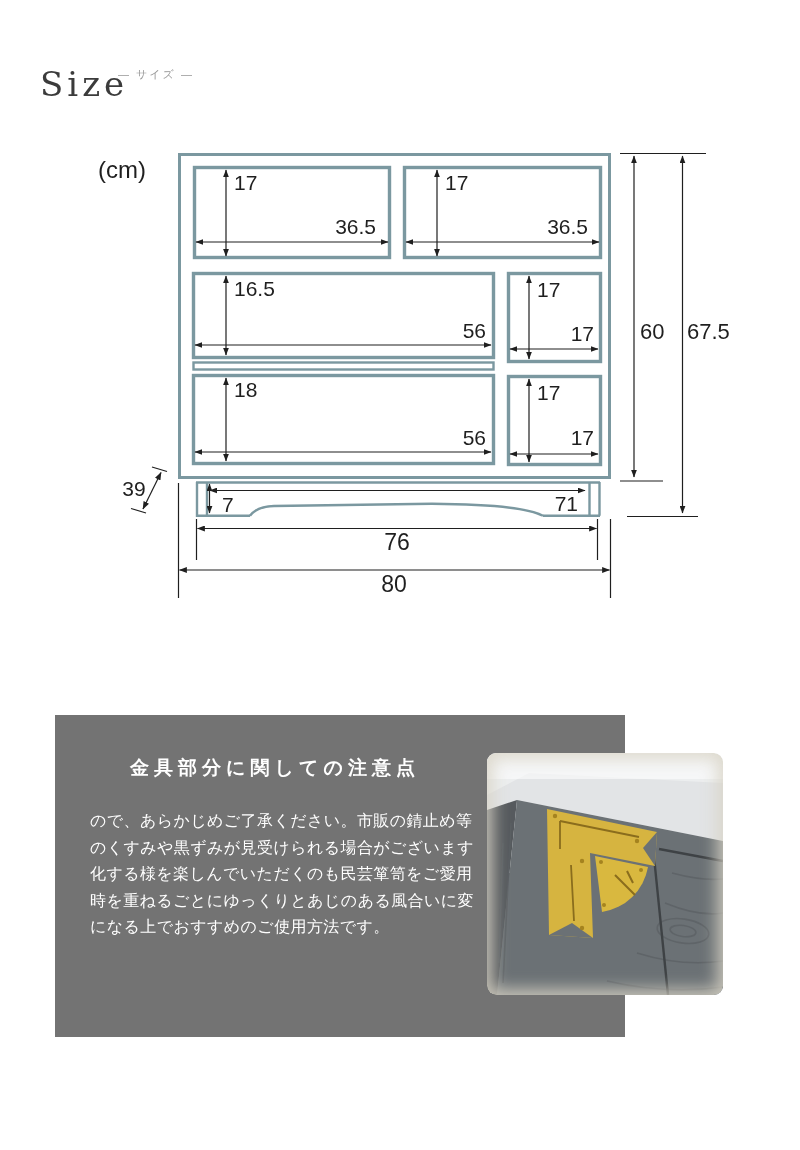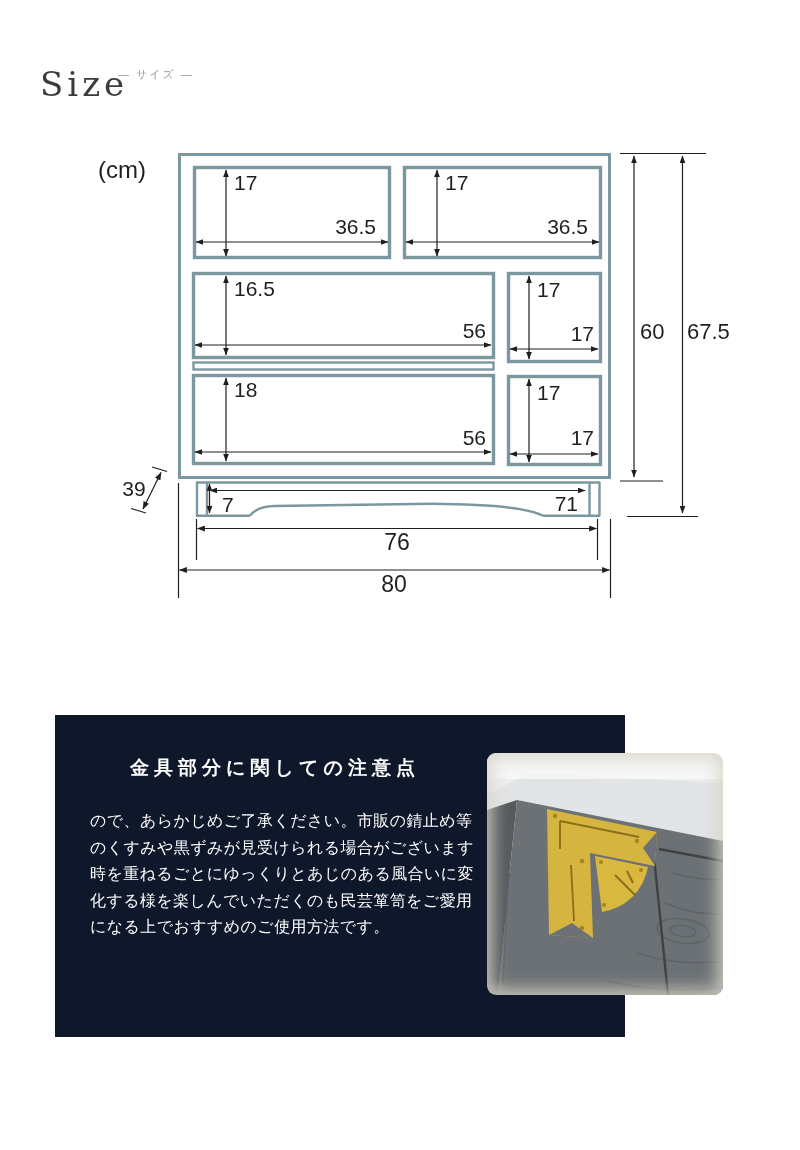--- a/index.html
+++ b/index.html
@@ -6,21 +6,21 @@
   .page{position:relative;width:800px;height:1150px;background:#fff;overflow:hidden;
         font-family:"Liberation Sans","DejaVu Sans",sans-serif;}
   
   .hdr-en{position:absolute;left:40px;top:64px;font-family:"DejaVu Serif","Liberation Serif",serif;
           font-weight:300;font-size:34px;letter-spacing:4px;color:#3b3b3b;}
   .hdr-ja{position:absolute;left:118px;top:67px;font-size:11px;letter-spacing:2px;color:#979797;}
   
   .diagram{position:absolute;left:0;top:130px;width:800px;height:490px;}
   .diagram text{font-family:"Liberation Sans","DejaVu Sans",sans-serif;fill:#1f1f1f;}
   
-  .note-panel{position:absolute;left:55px;top:715px;width:570px;height:322px;background:#0f172a;}
+  .note-panel{position:absolute;left:55px;top:715px;width:570px;height:322px;background:#737373;}
   .note-title{position:absolute;left:35px;top:40px;width:370px;text-align:center;color:#fff;
               font-size:19px;font-weight:bold;letter-spacing:5px;white-space:nowrap;}
   .note-body{position:absolute;left:35px;top:93px;width:385px;color:#fff;font-size:16px;
              letter-spacing:0.4px;}
   .note-body .ln{height:26.5px;line-height:26.5px;white-space:nowrap;}
   .photo{position:absolute;left:432px;top:38px;width:236px;height:242px;border-radius:9px;
          overflow:hidden;}
   .photo .fade{position:absolute;inset:0;border-radius:9px;
                box-shadow:inset 0 0 16px 6px rgba(216,211,198,.85);pointer-events:none;}
 </style>
@@ -115,22 +115,22 @@
       <text x="397" y="550" font-size="23" text-anchor="middle">76</text>
       <text x="394" y="592" font-size="23" text-anchor="middle">80</text>
     </g>
   </svg>
 
   <div class="note-panel">
     <div class="note-title">金具部分に関しての注意点</div>
     <div class="note-body">
       <div class="ln">ので、あらかじめご了承ください。市販の錆止め等</div>
       <div class="ln">のくすみや黒ずみが見受けられる場合がございます</div>
+      <div class="ln">化する様を楽しんでいただくのも民芸箪笥をご愛用</div>
       <div class="ln">時を重ねるごとにゆっくりとあじのある風合いに変</div>
-      <div class="ln">化する様を楽しんでいただくのも民芸箪笥をご愛用</div>
       <div class="ln">になる上でおすすめのご使用方法です。</div>
     </div>
 
     <div class="photo">
       <svg viewBox="0 0 236 242" width="236" height="242">
 
         <rect x="0" y="0" width="236" height="120" fill="#eceeef"></rect>
         <polygon points="0,62 30,47 236,88 236,30 42,20 0,42" fill="#e2e4e6"></polygon>
 
         <polygon points="0,57 30,47 10,242 0,242" fill="#565a5e"></polygon>

